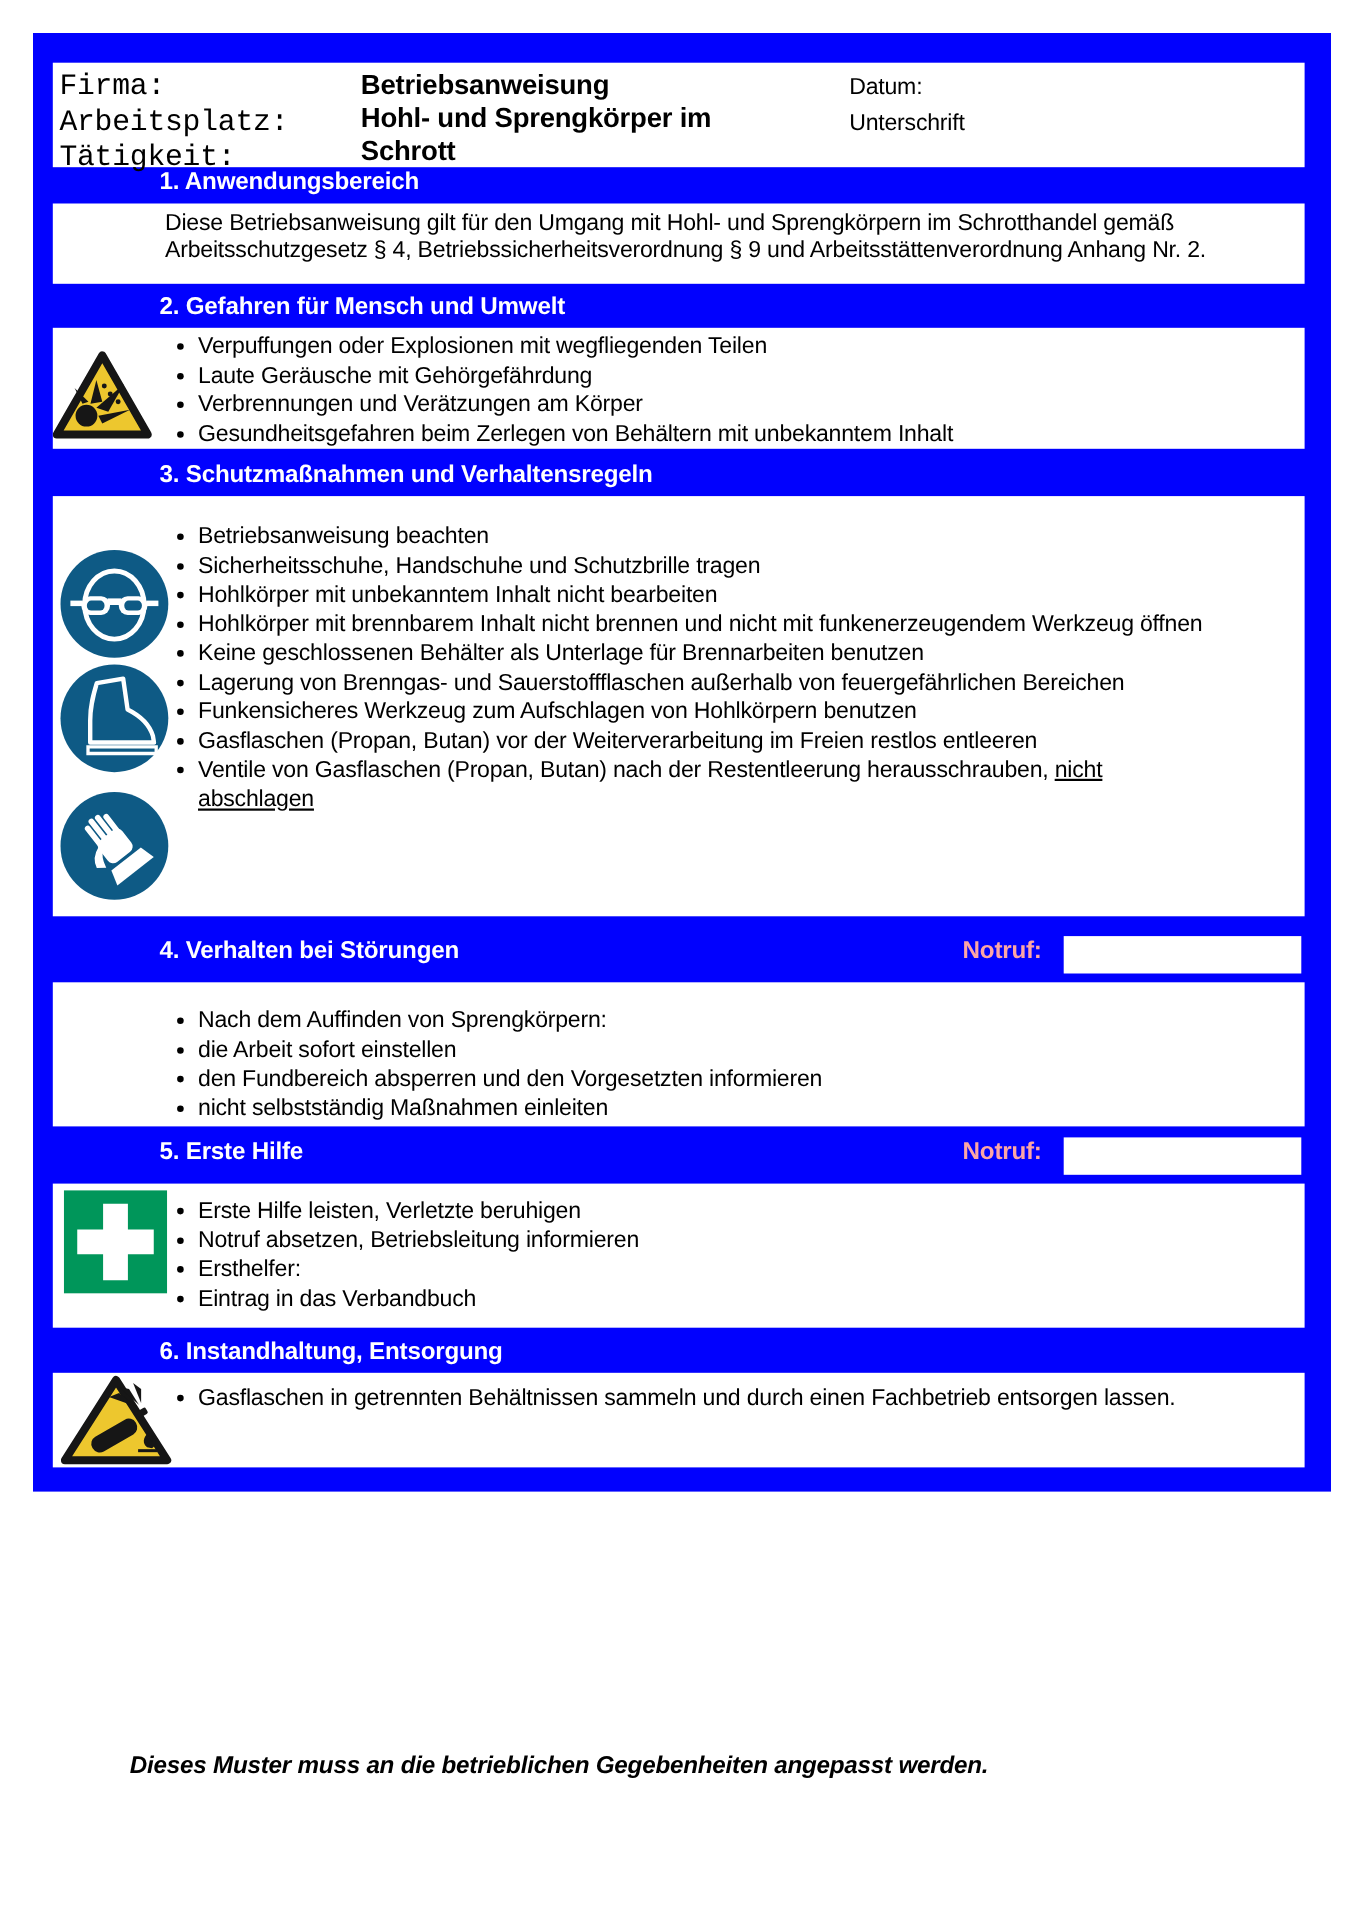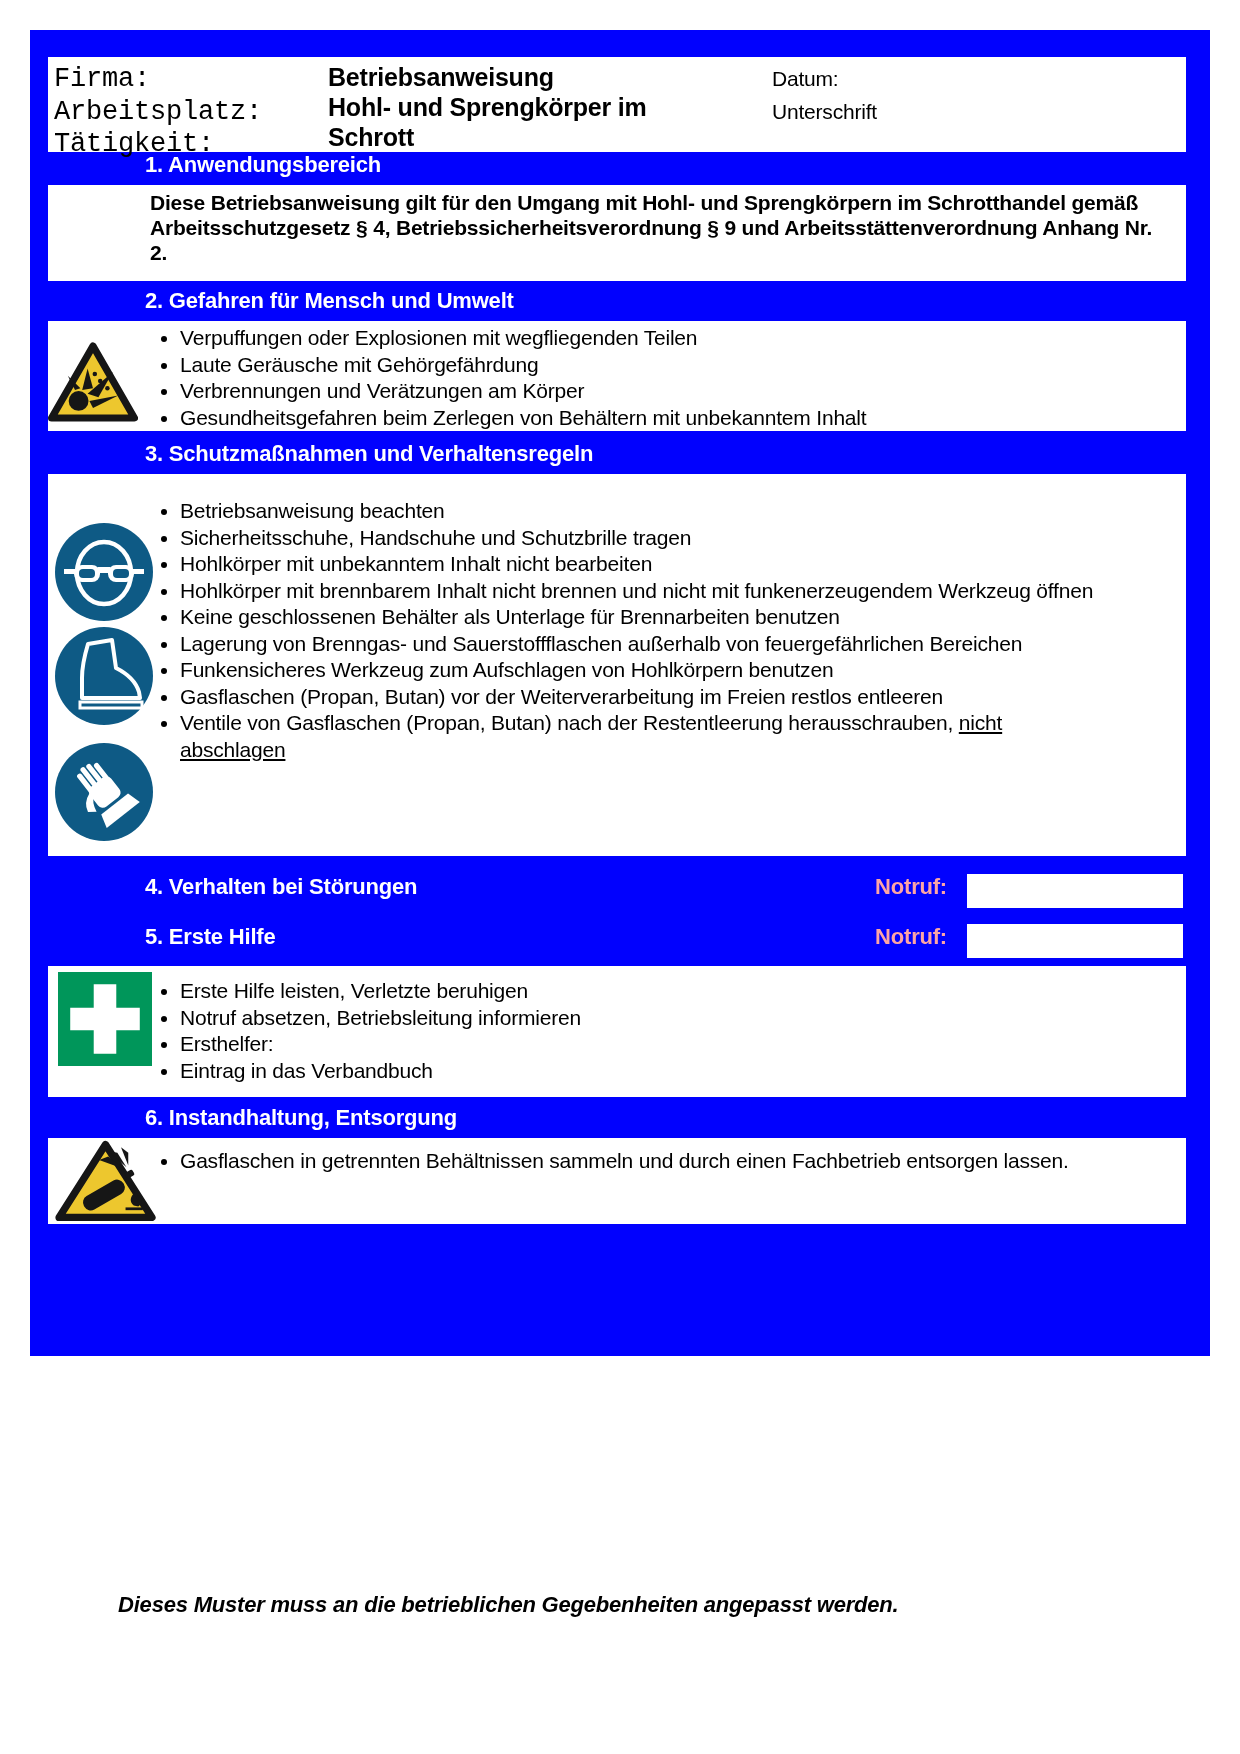--- a/index.html
+++ b/index.html
@@ -32,21 +32,21 @@
   .bar.notruf-bar { height:40px; padding-right:3px; }
   .notruf-label { font-weight:bold; color:#fca5a5; margin-right:20px; }
   .notruf-box {
     width:216px; height:34px; background:#fff; border:none; outline:none;
     font-size:21px; font-family:"Liberation Sans", sans-serif; padding:0 6px; box-sizing:border-box;
   }
 
   
   .body { position:relative; box-sizing:border-box; }
   .b1 { min-height:73px;  margin-top:2px; padding:5px 14px 16px 102px;
-        font-weight:bold; font-size:21px; line-height:25px; }
+        font-weight:normal; font-size:21px; line-height:25px; }
   .b2 { min-height:108px; margin-top:2px; }
   .b3 { min-height:382px; margin-top:2px; }
   .b4 { min-height:131px; margin-top:2px; }
   .b5 { min-height:131px; margin-top:2px; }
   .b6 { min-height:86px;  margin-top:2px; }
   .m-bar1 { margin-top:0; }
   .m-bar2 { margin-top:7px; }
   .m-bar3 { margin-top:10px; }
   .m-bar4 { margin-top:18px; }
   .m-bar5 { margin-top:10px; }
@@ -183,20 +183,28 @@
       <li>Gasflaschen (Propan, Butan) vor der Weiterverarbeitung im Freien restlos entleeren</li>
       <li><span>Ventile von Gasflaschen (Propan, Butan) nach der Restentleerung herausschrauben, </span><span class="u">nicht abschlagen</span></li>
     </ul>
   </div>
 
   <div class="bar notruf-bar m-bar4">
     <span class="bar-title">4. Verhalten bei Störungen</span>
     <span class="notruf-label">Notruf:</span>
     <input type="text" class="notruf-box" value="" style="">
   </div>
+  <div class="body white b4">
+    <ul class="blist">
+      <li>Nach dem Auffinden von Sprengkörpern:</li>
+      <li>die Arbeit sofort einstellen</li>
+      <li>den Fundbereich absperren und den Vorgesetzten informieren</li>
+      <li>nicht selbstständig Maßnahmen einleiten</li>
+    </ul>
+  </div>
 
   <div class="bar notruf-bar m-bar5">
     <span class="bar-title">5. Erste Hilfe</span>
     <span class="notruf-label">Notruf:</span>
     <input type="text" class="notruf-box" value="" style="">
   </div>
   <div class="body white b5">
     <span class="icn icn-cross">
       <svg viewBox="0 0 100 100" width="94" height="94">
         <rect width="100" height="100" fill="#00965a"></rect>

